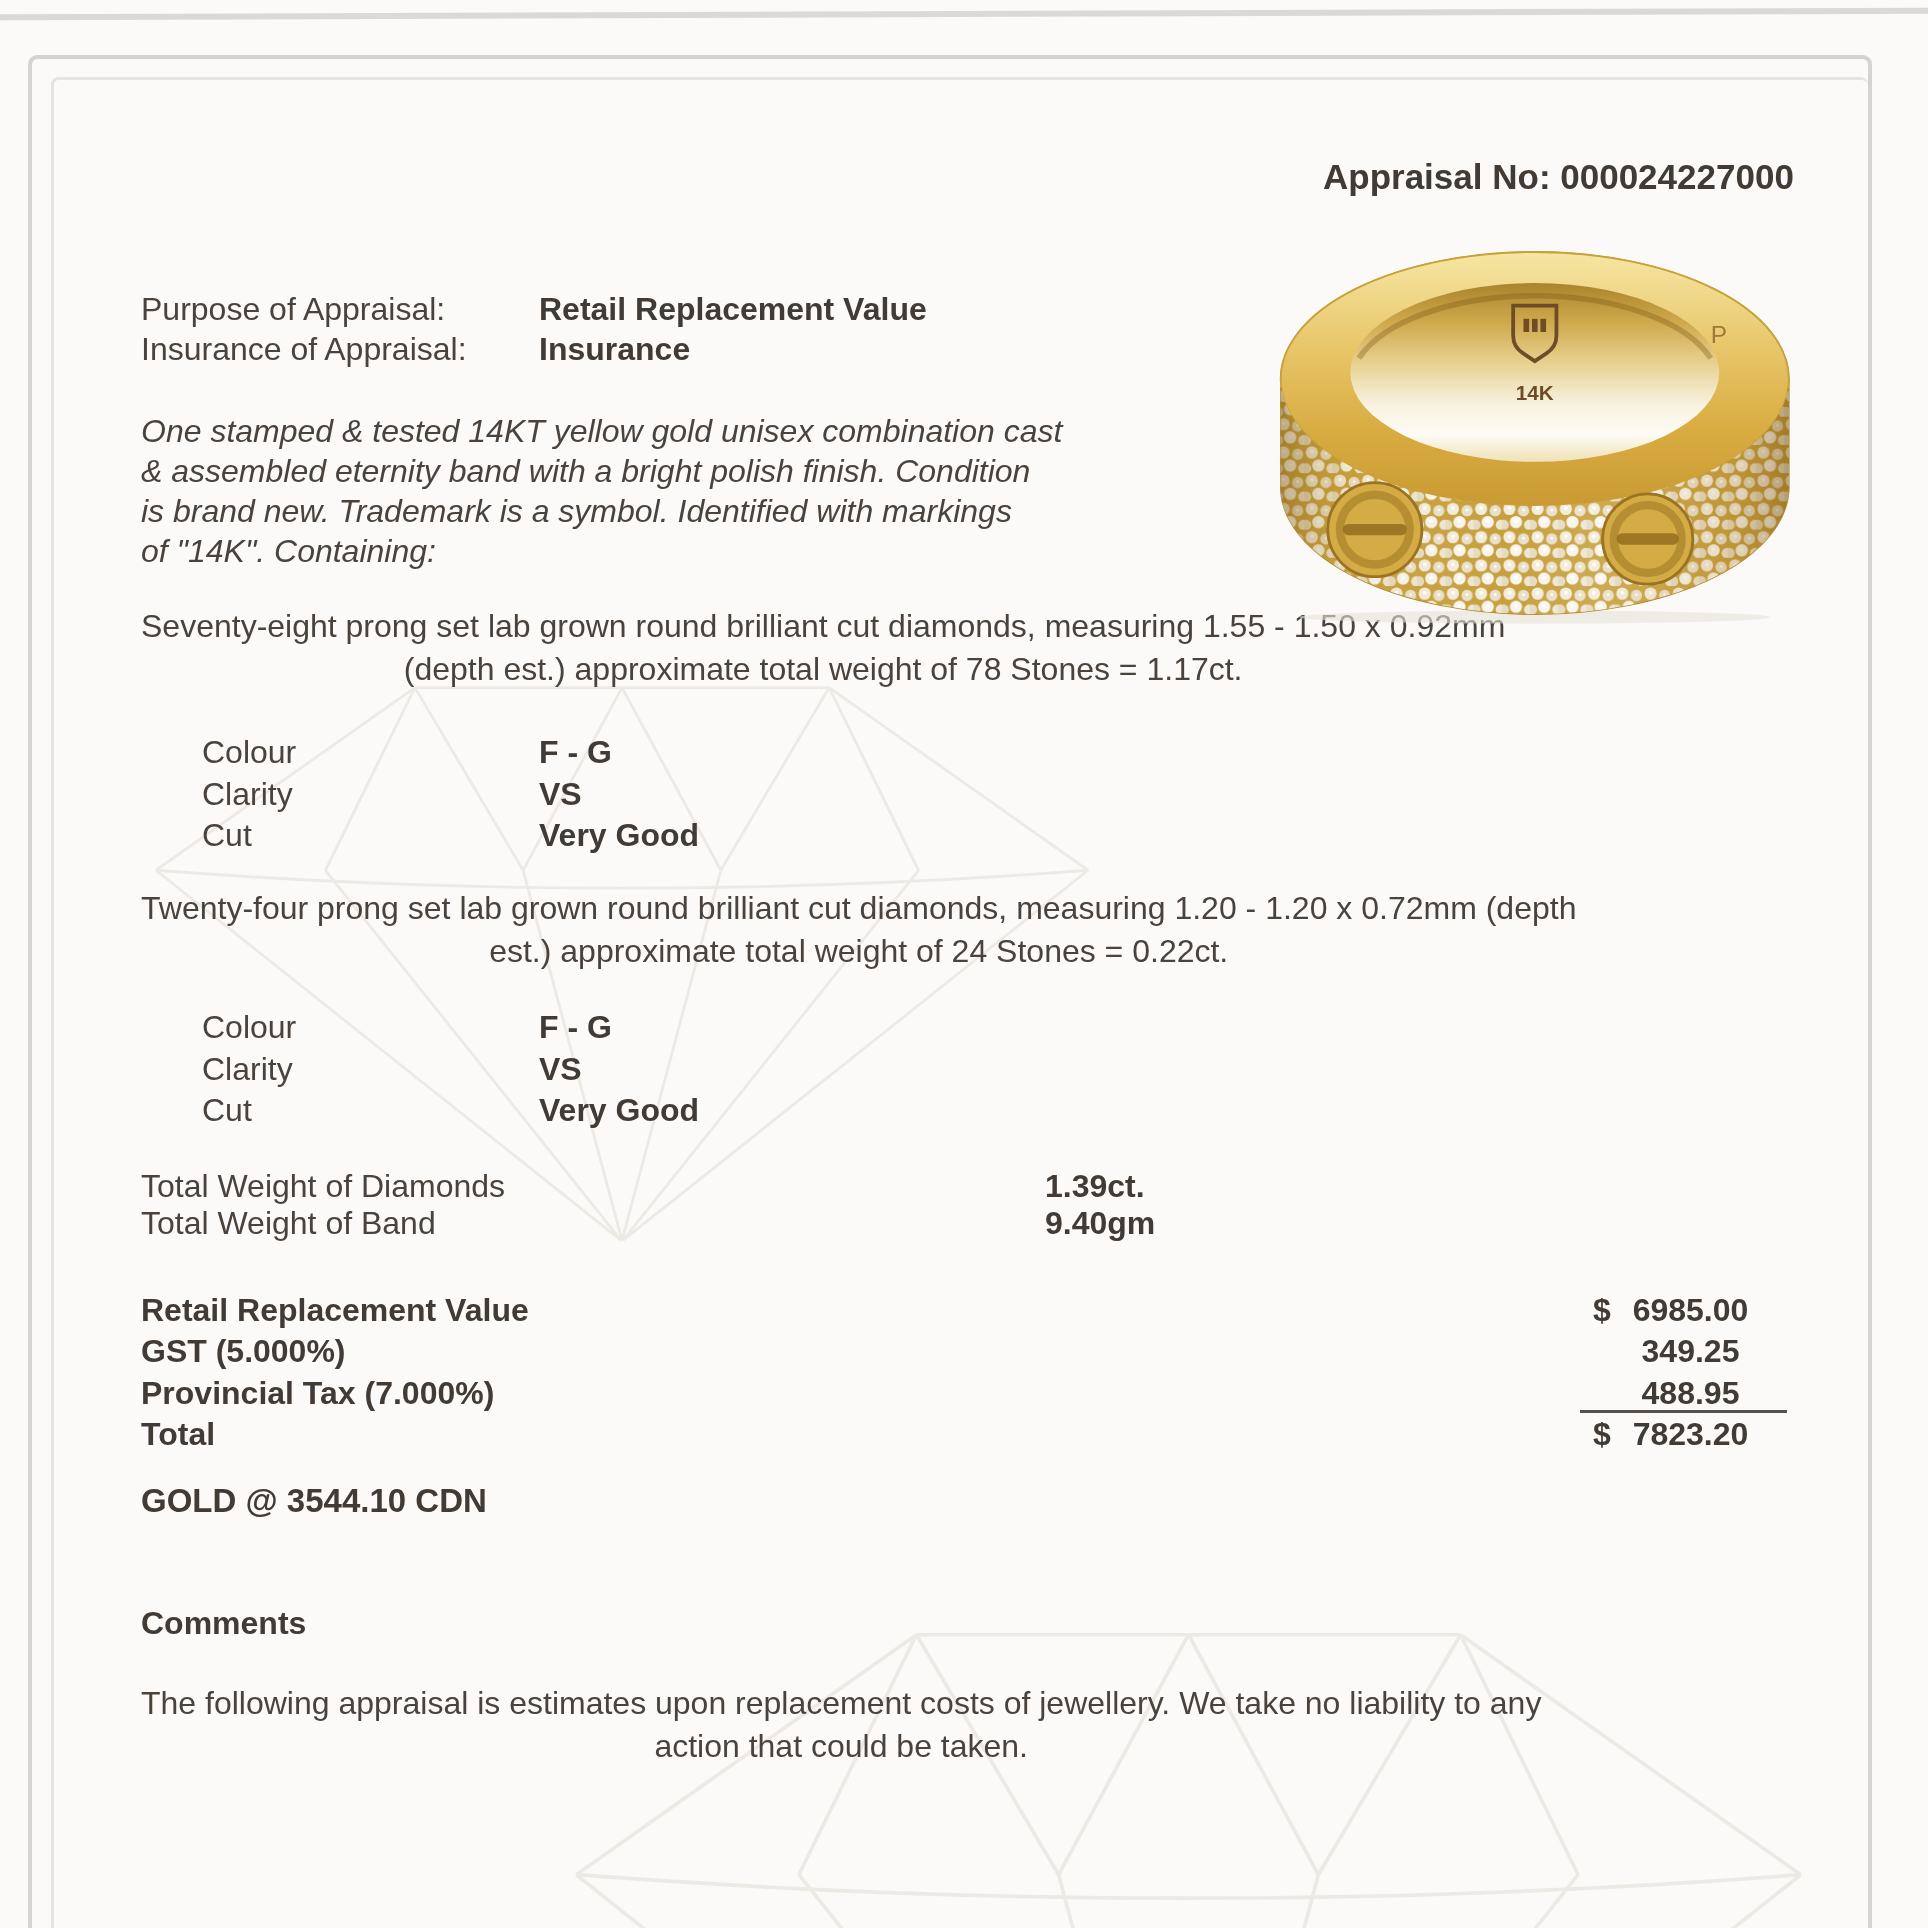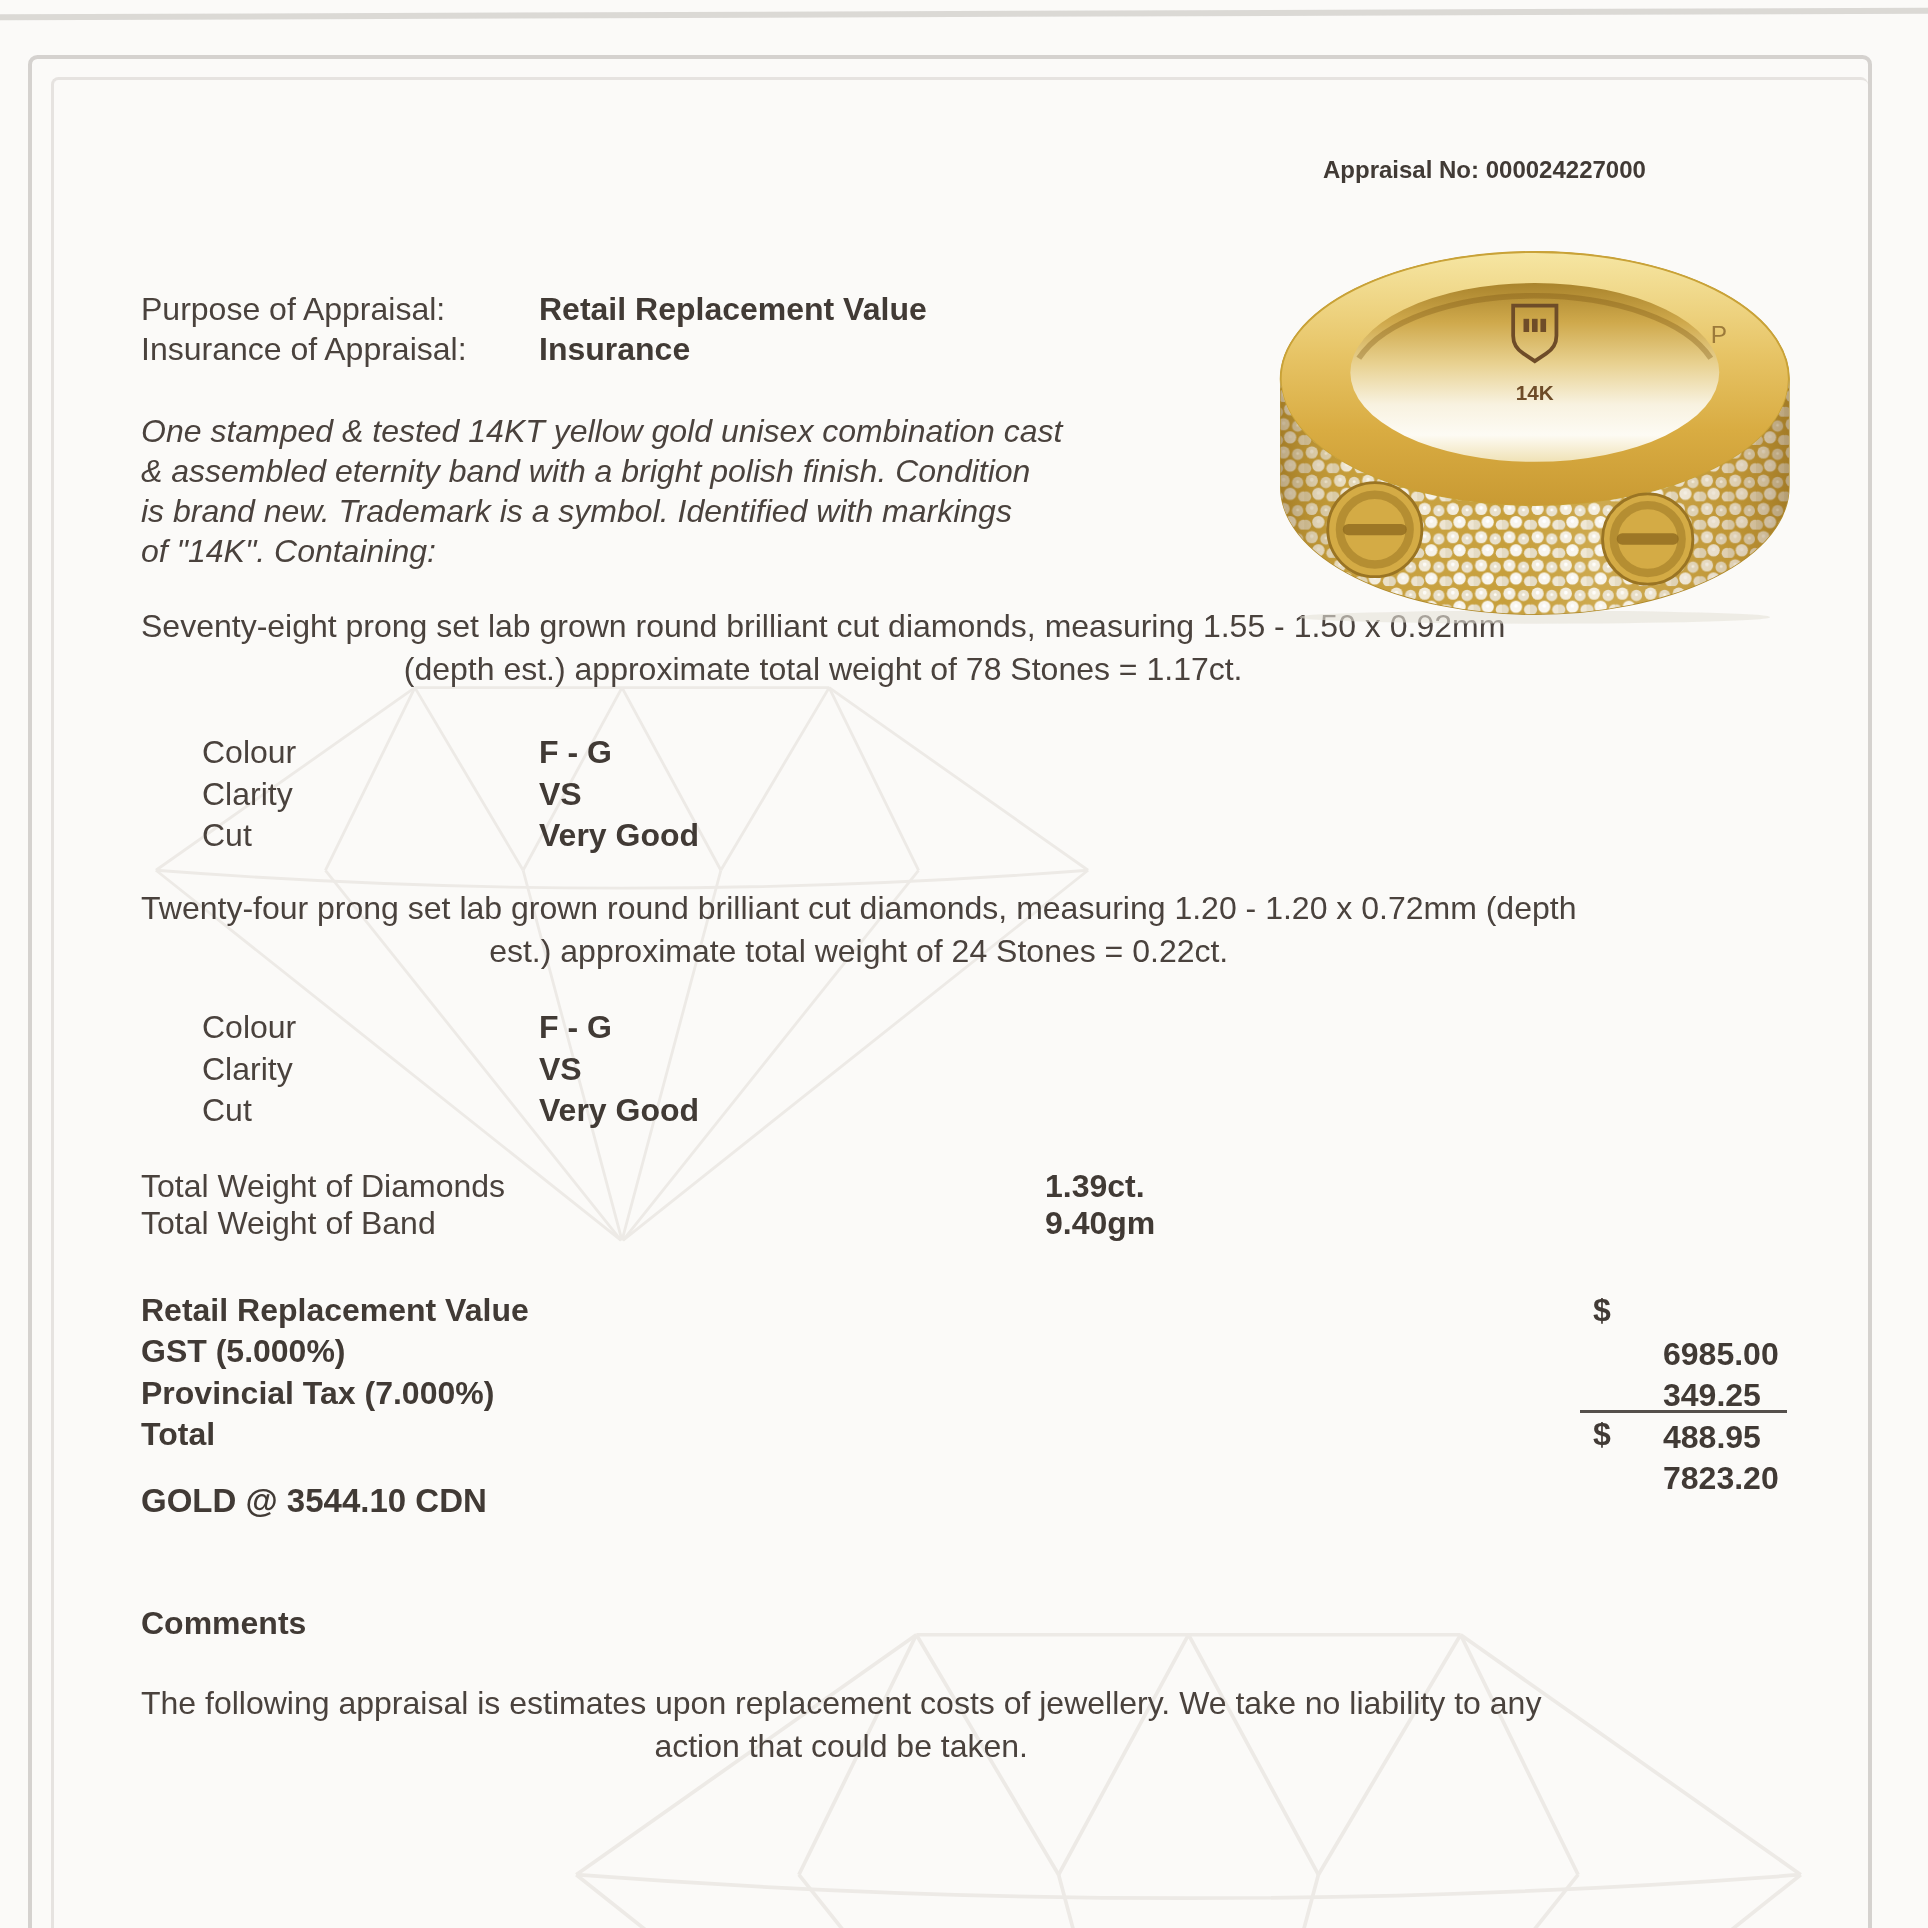--- a/index.html
+++ b/index.html
@@ -19,21 +19,21 @@
   .b{font-weight:bold;color:var(--text_bold);}
   .row{position:absolute;left:0;top:0;width:1684px;height:43px;}
   .row .lbl{position:absolute;left:141px;white-space:nowrap;font-size:32px;}
   .row .lbl.ind{left:202px;}
   .row .val{position:absolute;left:539px;white-space:nowrap;font-size:32px;}
   .para{position:absolute;left:141px;font-size:32px;}
   .para div{white-space:nowrap;}
   .lh43 div{line-height:40px;font-style:italic;}
   .lh46 div{line-height:43px;text-align:center;}
   .money-cur{position:absolute;left:1593px;font-size:32px;font-weight:bold;color:var(--text_bold);}
-  .money-amt{position:absolute;left:1663px;width:179px;text-align:left;font-size:32px;font-weight:bold;color:var(--text_bold);white-space:nowrap;margin-top:44px;}
+  .money-amt{position:absolute;left:1601px;width:179px;text-align:center;font-size:32px;font-weight:bold;color:var(--text_bold);white-space:nowrap;}
   .wt-val{position:absolute;left:1045px;width:235px;font-size:32px;font-weight:bold;color:var(--text_bold);white-space:nowrap;}
   .paper-edge{position:absolute;left:-9.4px;top:11.3px;width:1949px;height:5.6px;background:var(--frame);transform:rotate(-0.2deg);opacity:.85;z-index:2;}
   .frame-outer{position:absolute;left:28px;top:55px;width:1844px;height:1977px;border:4.7px solid var(--frame);border-radius:9.4px;z-index:3;}
   .frame-inner{position:absolute;left:51px;top:77px;width:1817px;height:1977px;border:0 solid var(--frame_inner);border-left-width:3.8px;border-top-width:3.8px;border-radius:7.5px;z-index:3;}
   .wm{position:absolute;z-index:1;}
   .content{position:absolute;left:0;top:0;width:1928px;height:1928px;z-index:4;}
   .sum-line{position:absolute;left:1580px;top:1410px;width:207px;height:2.8px;background:#55504c;}
 </style>
 </head>
 <body>
@@ -60,21 +60,21 @@
     <path d="M55,252 Q550,290 1045,252"></path>
     <path d="M330,58 L235,252 M330,58 L445,252 M770,58 L865,252 M770,58 L655,252"></path>
     <path d="M445,252 L550,58 M655,252 L550,58"></path>
     <path d="M55,252 L549,645 M1045,252 L551,645"></path>
     <path d="M235,252 L549,645 M445,252 L550,645 M655,252 L550,645 M865,252 L551,645"></path>
   </g>
 </svg>
 
 <div class="content">
 
-  <div class="t b" style="left:1323px;top:156px;font-size:24px">Appraisal No: 000024227000</div>
+  <div class="t b" style="left:1323px;top:156px;font-size:35px">Appraisal No: 000024227000</div>
 
   <div class="row" style="top:291px">
     <span class="lbl">Purpose of Appraisal:</span>
     <span class="val b">Retail Replacement Value</span>
   </div>
   <div class="row" style="top:331px">
     <span class="lbl">Insurance of Appraisal:</span>
     <span class="val b">Insurance</span>
   </div>
 

